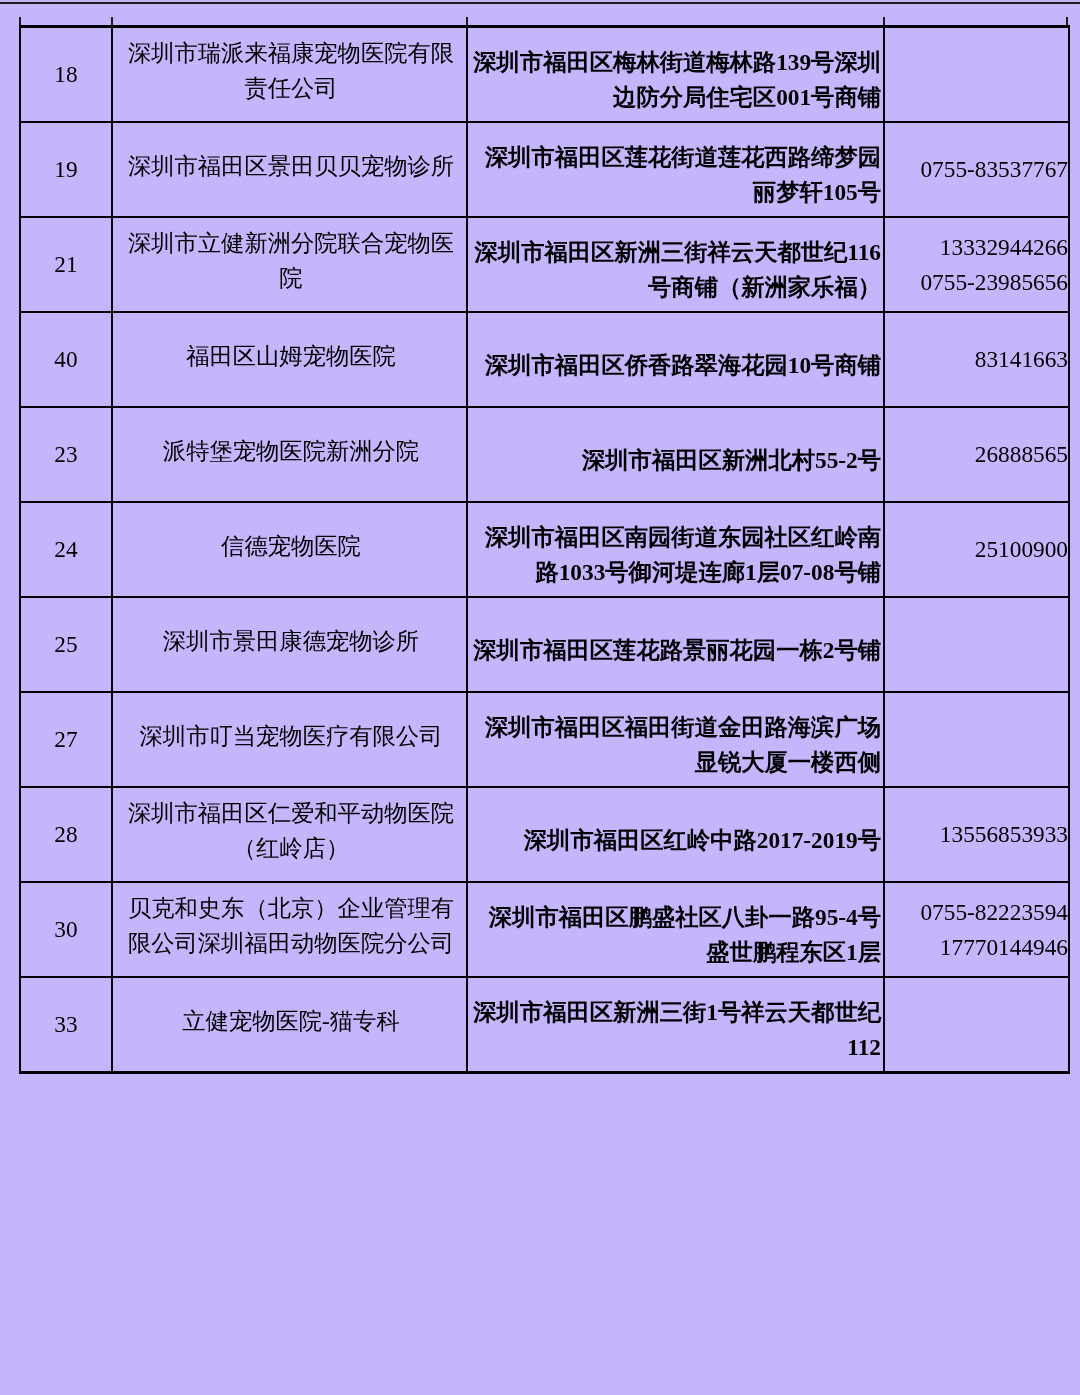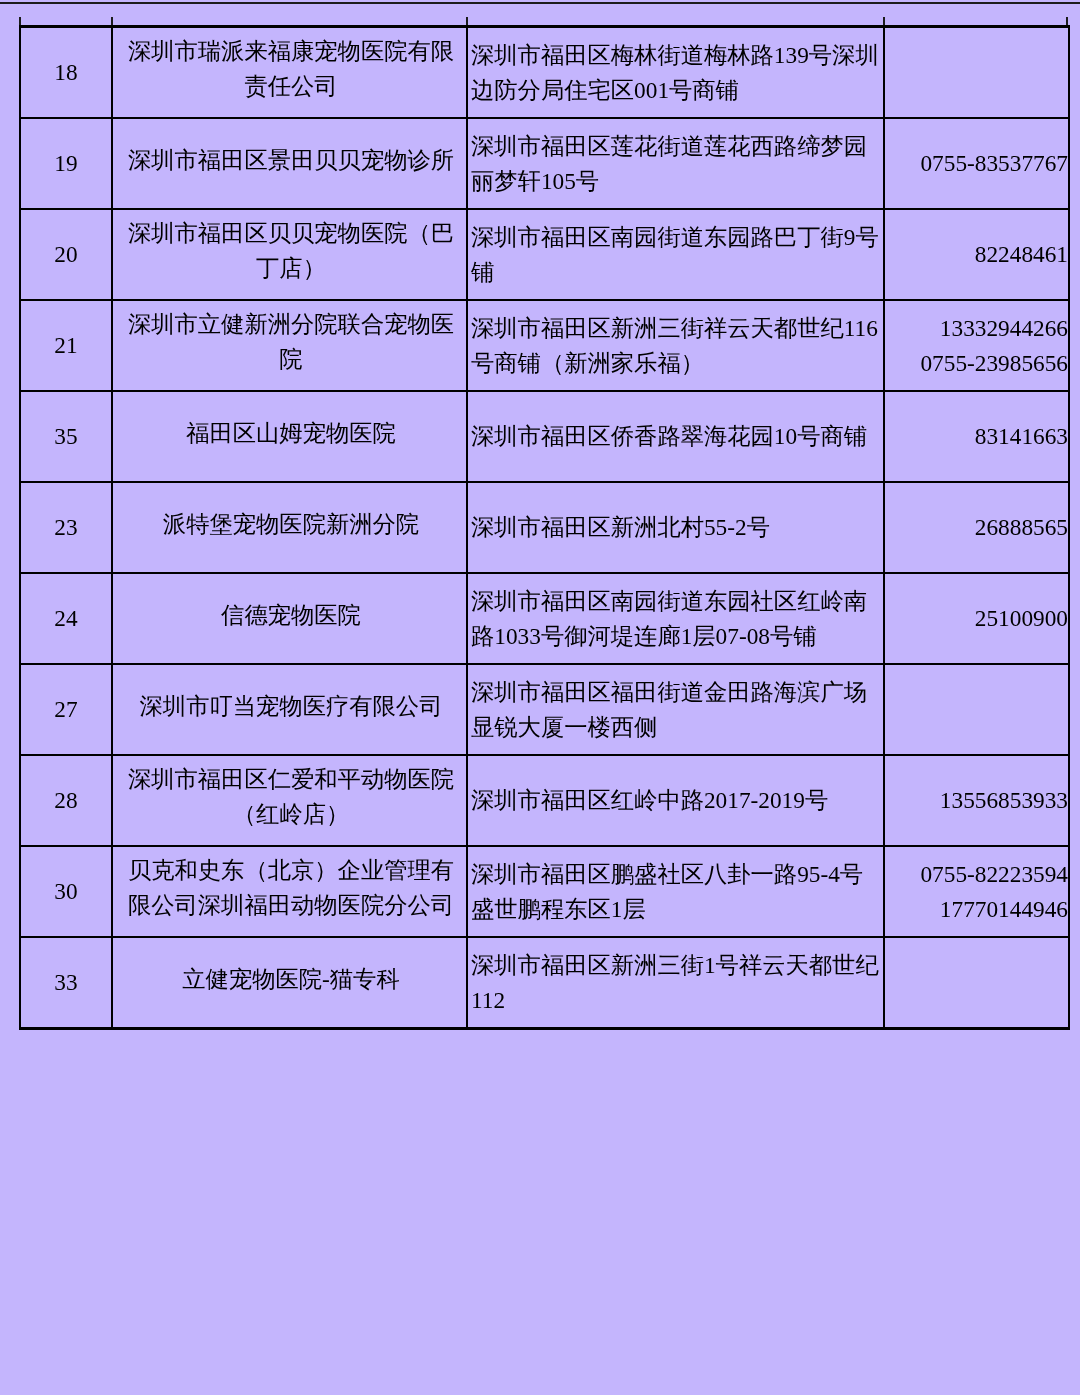--- a/index.html
+++ b/index.html
@@ -42,21 +42,21 @@
     border-bottom: 2px solid #000;
     height: 82px;
     vertical-align: middle;
     padding: 0;
     overflow: hidden;
     word-break: normal;
   }
   tr:last-child td { border-bottom-width: 3px; }
   td.c-no    { text-align: center; }
   td.c-name  { padding: 0 2px 7px 5px; text-align: center; }
-  td.c-addr  { padding: 0 2px 0 3px; text-align: left; }
+  td.c-addr  { padding: 11px 2px 0 3px; text-align: right; font-weight: bold; }
   td.c-phone { text-align: right; white-space: pre-line; }
 </style>
 </head>
 <body>
 
 <div class="page">
 
   <div class="cutoff-line"></div>
   <div class="tick" style="left:19px"></div>
   <div class="tick" style="left:111px"></div>
@@ -78,49 +78,49 @@
       <td class="c-addr">深圳市福田区梅林街道梅林路139号深圳边防分局住宅区001号商铺</td>
       <td class="c-phone"></td>
     </tr>
         <tr>
       <td class="c-no">19</td>
       <td class="c-name">深圳市福田区景田贝贝宠物诊所</td>
       <td class="c-addr">深圳市福田区莲花街道莲花西路缔梦园丽梦轩105号</td>
       <td class="c-phone">0755-83537767</td>
     </tr>
         <tr>
-      <td class="c-no">20</td>
-      <td class="c-name">深圳市福田区贝贝宠物医院（巴丁店）</td>
-      <td class="c-addr">深圳市福田区南园街道东园路巴丁街9号铺</td>
-      <td class="c-phone">82248461</td>
-    </tr>
-        <tr>
       <td class="c-no">21</td>
       <td class="c-name">深圳市立健新洲分院联合宠物医院</td>
       <td class="c-addr">深圳市福田区新洲三街祥云天都世纪116号商铺（新洲家乐福）</td>
       <td class="c-phone">13332944266
 0755-23985656</td>
     </tr>
         <tr>
-      <td class="c-no">35</td>
+      <td class="c-no">40</td>
       <td class="c-name">福田区山姆宠物医院</td>
       <td class="c-addr">深圳市福田区侨香路翠海花园10号商铺</td>
       <td class="c-phone">83141663</td>
     </tr>
         <tr>
       <td class="c-no">23</td>
       <td class="c-name">派特堡宠物医院新洲分院</td>
       <td class="c-addr">深圳市福田区新洲北村55-2号</td>
       <td class="c-phone">26888565</td>
     </tr>
         <tr>
       <td class="c-no">24</td>
       <td class="c-name">信德宠物医院</td>
       <td class="c-addr">深圳市福田区南园街道东园社区红岭南路1033号御河堤连廊1层07-08号铺</td>
       <td class="c-phone">25100900</td>
+    </tr>
+        <tr>
+      <td class="c-no">25</td>
+      <td class="c-name">深圳市景田康德宠物诊所</td>
+      <td class="c-addr">深圳市福田区莲花路景丽花园一栋2号铺</td>
+      <td class="c-phone"></td>
     </tr>
         <tr>
       <td class="c-no">27</td>
       <td class="c-name">深圳市叮当宠物医疗有限公司</td>
       <td class="c-addr">深圳市福田区福田街道金田路海滨广场显锐大厦一楼西侧</td>
       <td class="c-phone"></td>
     </tr>
         <tr>
       <td class="c-no">28</td>
       <td class="c-name">深圳市福田区仁爱和平动物医院（红岭店）</td>

